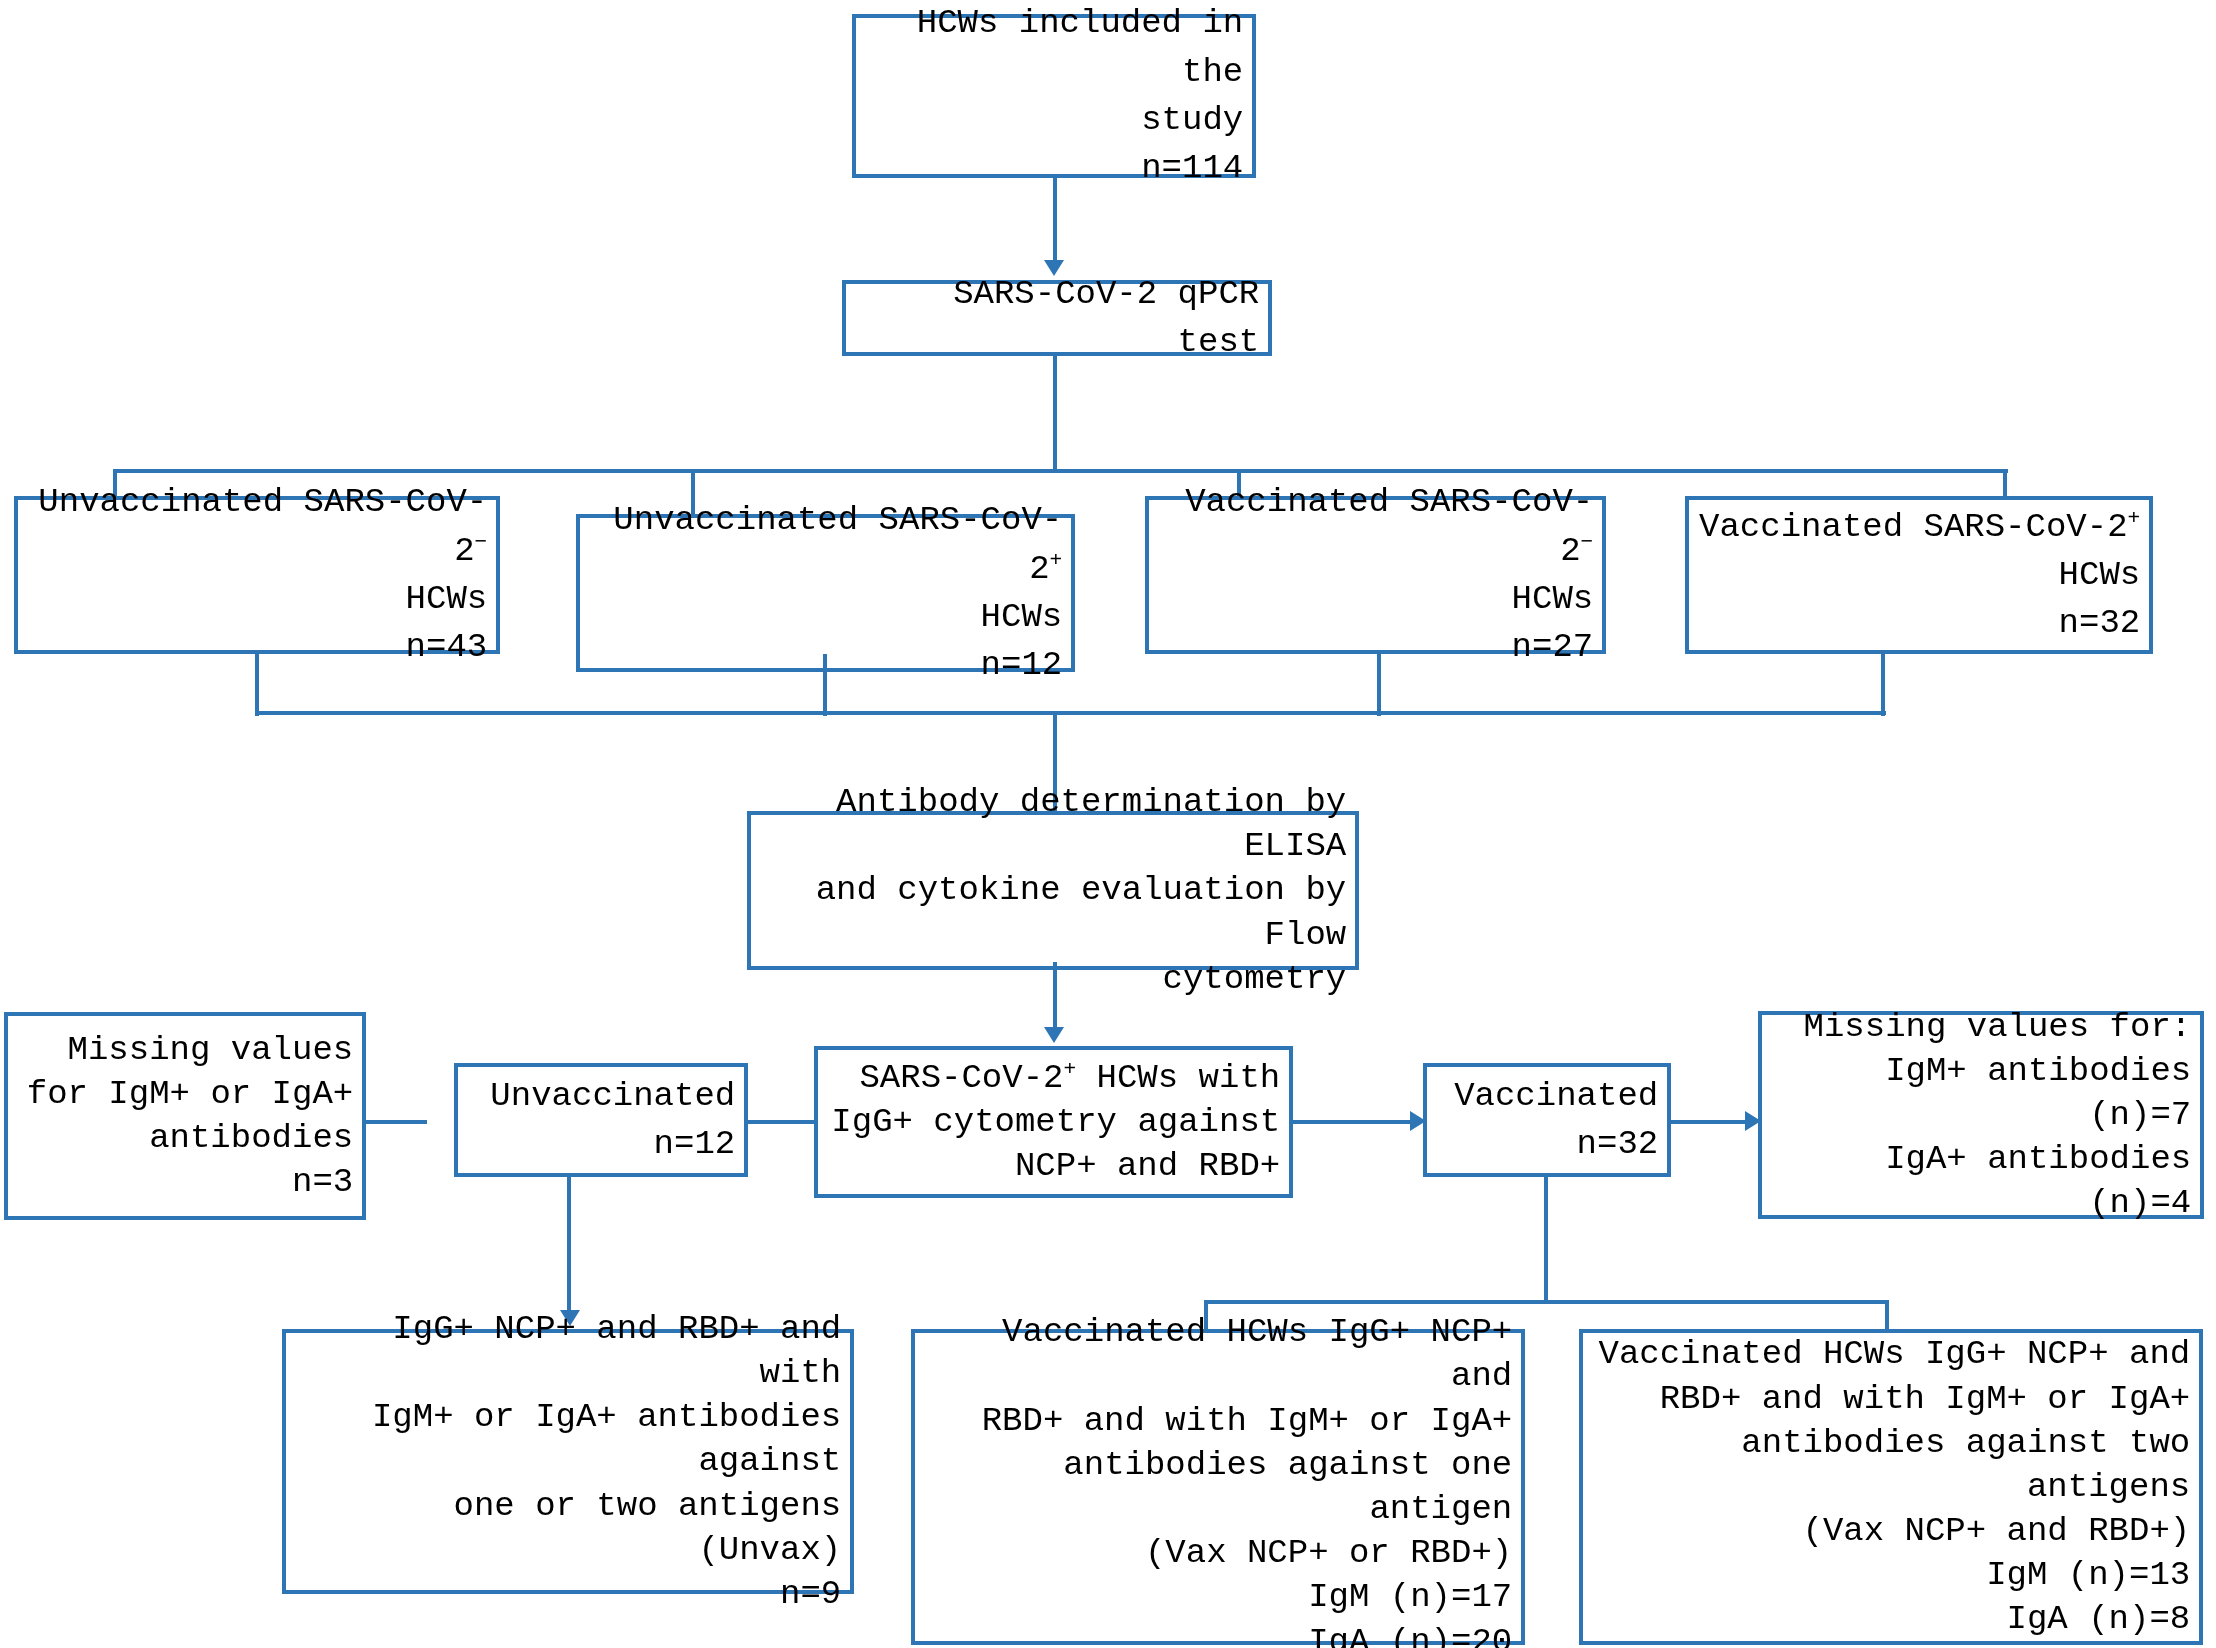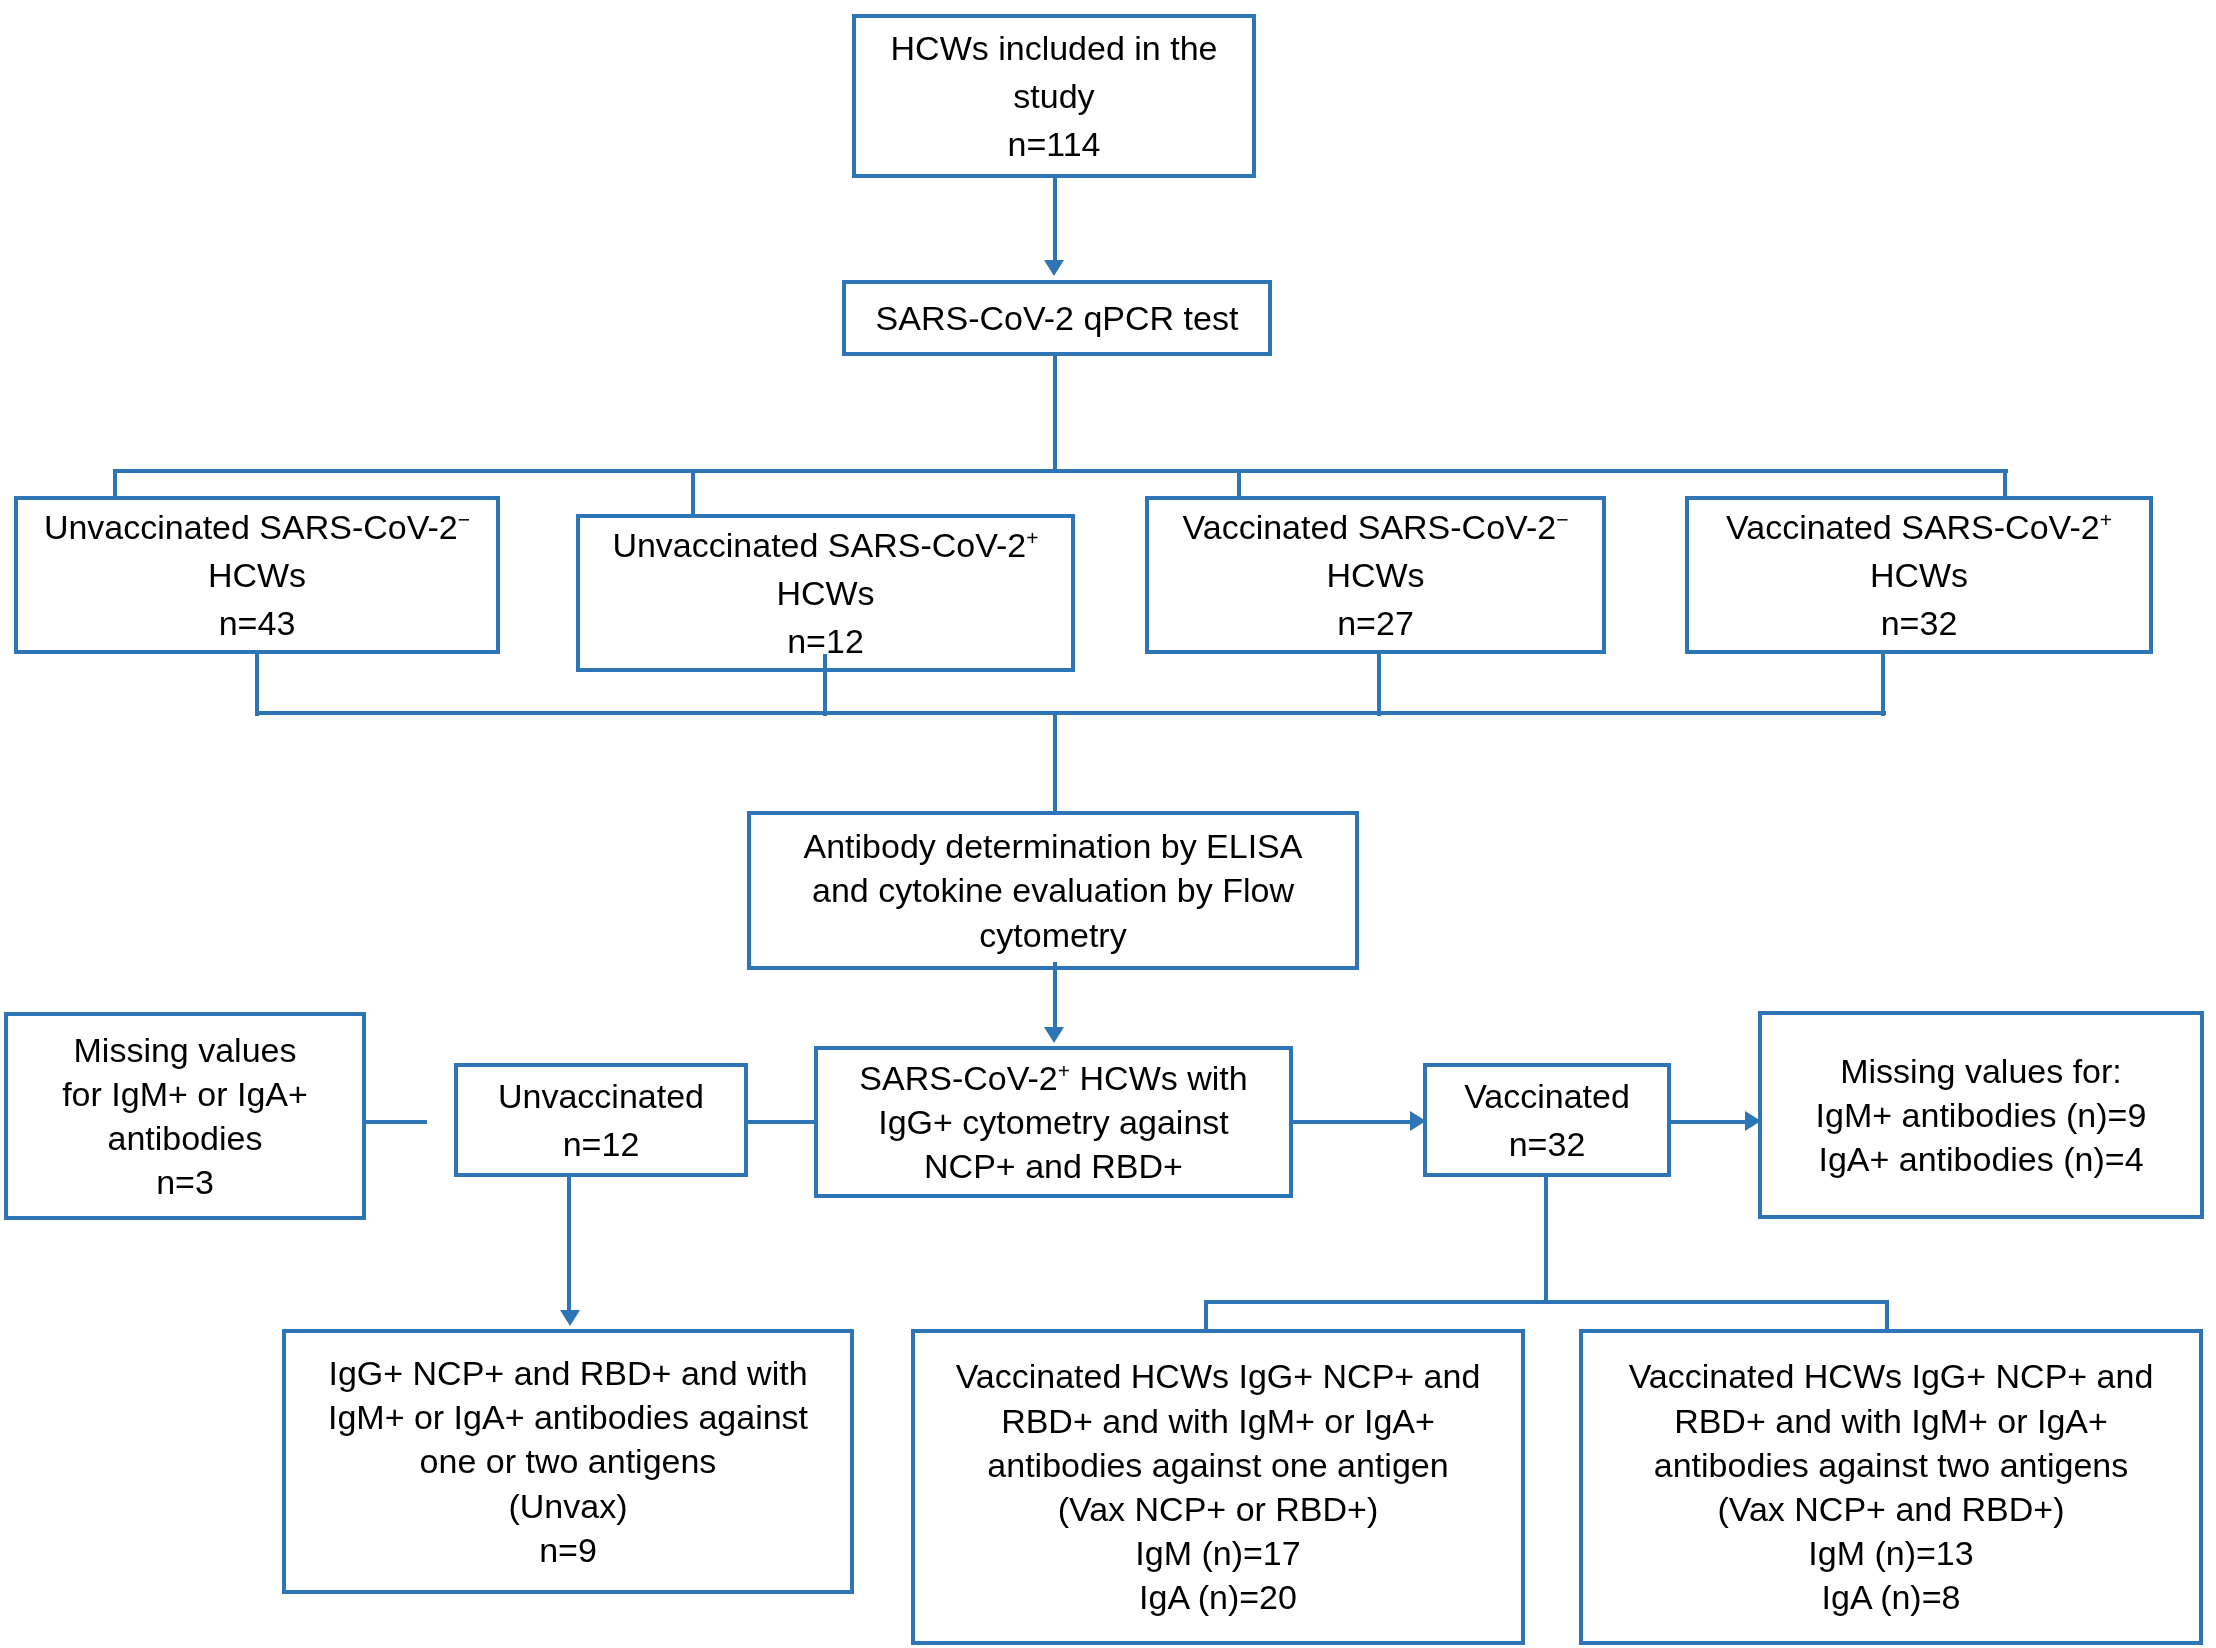--- a/index.html
+++ b/index.html
@@ -16,24 +16,25 @@
     overflow: hidden;
   }
   .node {
     position: absolute;
     box-sizing: border-box;
     border: 4.4px solid #2E75B6;
     background: #ffffff;
     display: flex;
     align-items: center;
     justify-content: center;
-    text-align: center;
+    text-align: right;
     color: #000000;
     line-height: 1.42;
     padding: 3.8px 8.8px;
+    font-family: Liberation Mono, monospace;
   }
   .node .txt {
     display: block;
     width: 100%;
     white-space: pre-line;
     font-size: 34px;
   }
   .node.tight { line-height: 1.30; }
   .conn {
     position: absolute;
@@ -153,21 +154,21 @@
   <div class="arrow-right" style="left:1410px; top:1111px;"></div>
 
   <div class="node" style="left:1423px; top:1063px; width:248px; height:114px;">
     <span class="txt"><span>Vaccinated</span><br><span>n=32</span></span>
   </div>
 
   <div class="conn h" style="left:1670px; top:1120px; width:78px;"></div>
   <div class="arrow-right" style="left:1745px; top:1111px;"></div>
 
   <div class="node tight" style="left:1758px; top:1011px; width:446px; height:208px;">
-    <span class="txt"><span>Missing values for:</span><br><span>IgM+ antibodies (n)=9</span><br><span>IgA+ antibodies (n)=4</span></span>
+    <span class="txt"><span>Missing values for:</span><br><span>IgM+ antibodies (n)=7</span><br><span>IgA+ antibodies (n)=4</span></span>
   </div>
 
   <div class="conn v" style="left:567px; top:1177px; width:3.8px; height:139px;"></div>
   <div class="arrow-down" style="left:560px; top:1310px;"></div>
 
   <div class="node tight" style="left:282px; top:1329px; width:572px; height:265px;">
     <span class="txt"><span>IgG+ NCP+ and RBD+ and with</span><br><span>IgM+ or IgA+ antibodies against</span><br><span>one or two antigens</span><br><span>(Unvax)</span><br><span>n=9</span></span>
   </div>
 
   <div class="conn v" style="left:1544px; top:1177px; width:3.8px; height:126px;"></div>

